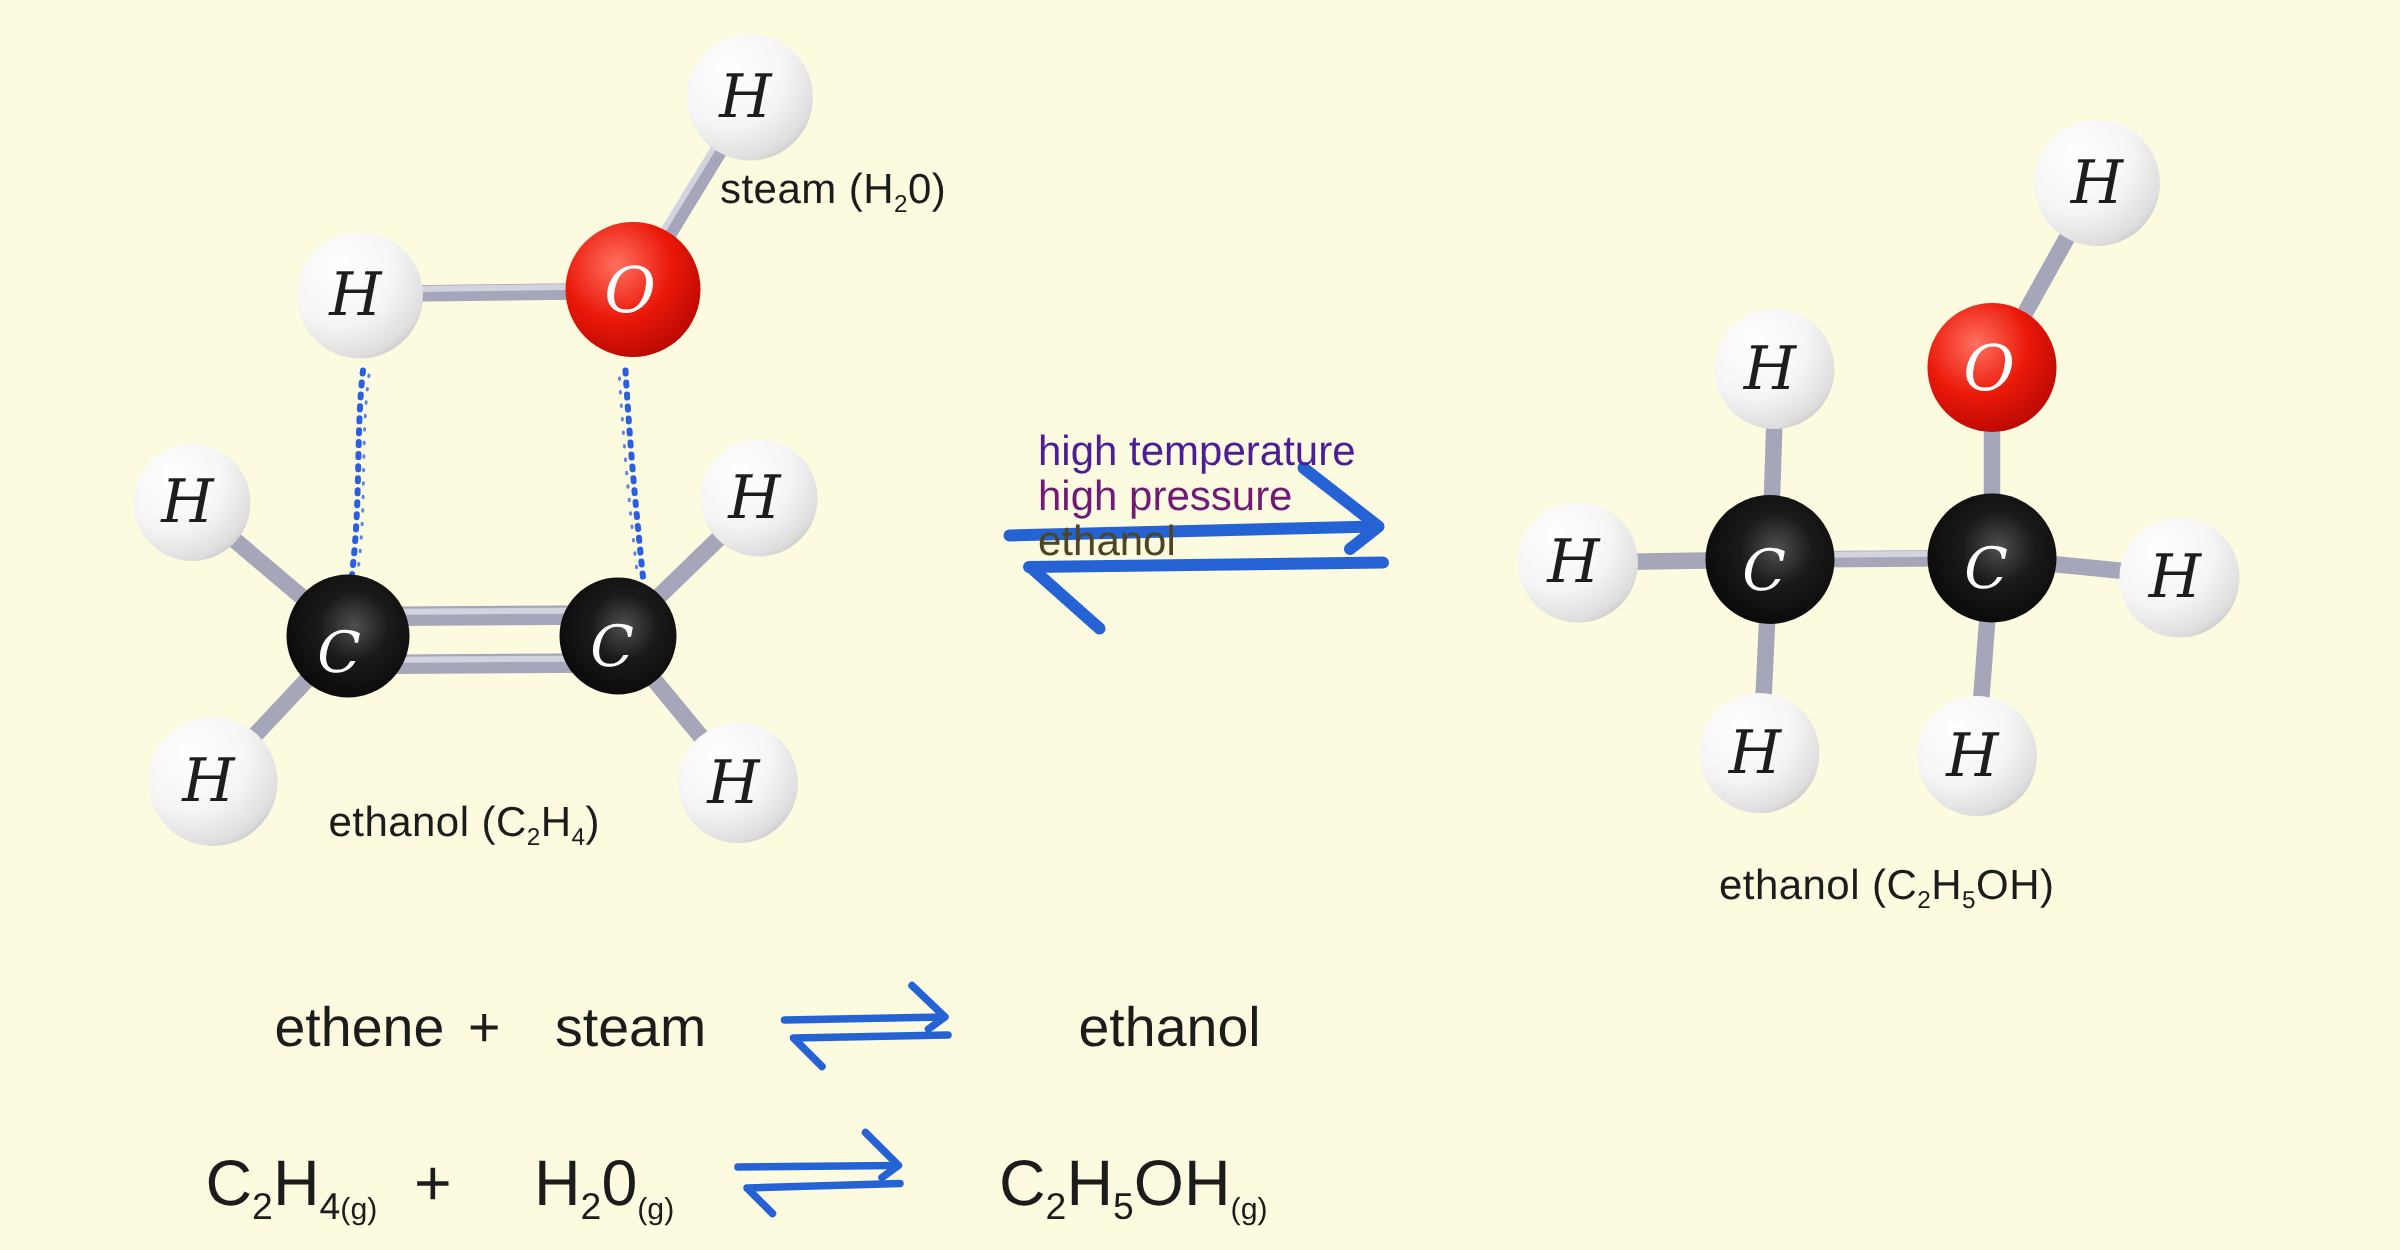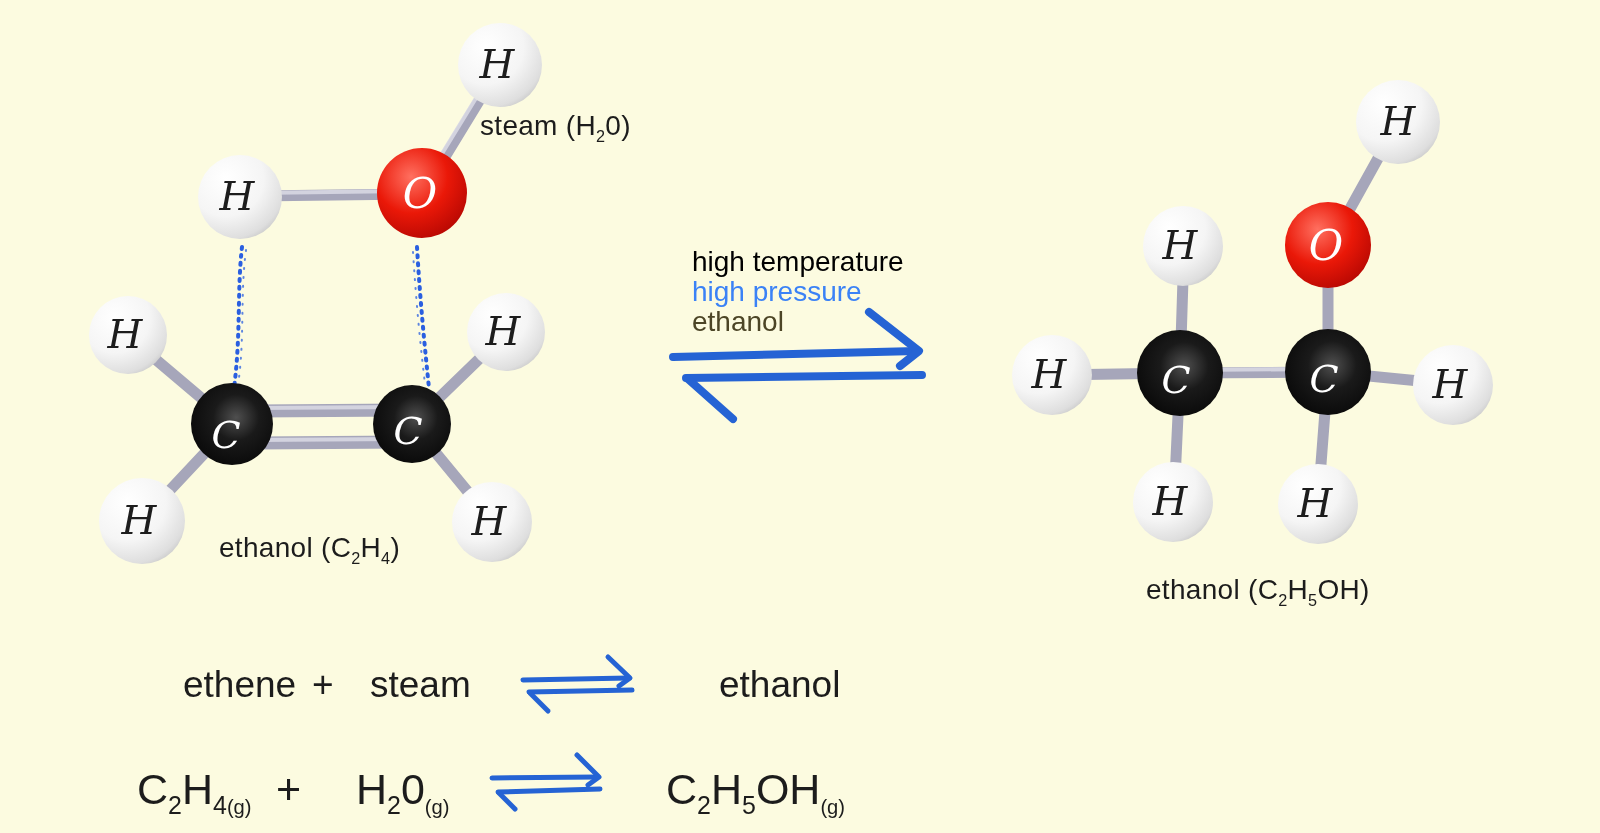--- a/index.html
+++ b/index.html
@@ -9,22 +9,22 @@
     font-family:"Liberation Sans", sans-serif;
     color:#1c1c1c;
   }
   .label { position:absolute; font-size:28px; white-space:nowrap; letter-spacing:0.3px; }
   .label sub, .eq sub { font-size:0.58em; line-height:0; }
   .eq { position:absolute; font-size:37px; white-space:nowrap;margin-left:44px; }
   .feq { position:absolute; font-size:43px; white-space:nowrap; }
   .feq sub { font-size:0.58em; line-height:0; }
   .feq sub.g { font-size:0.47em; }
   .cond { position:absolute; left:692px; top:247px; font-size:28px; line-height:30px; white-space:nowrap; }
-  .cond-red   { color:#000000; }
-  .cond-green { color:#3b82f6; }
+  .cond-red   { color:#4c1d95;margin-top:39px; }
+  .cond-green { color:#701a75; }
   .cond-brown { color:#4c4526; }
   svg.mol { position:absolute; left:0; top:0; }
   .bond   { stroke:#a6a6ba; stroke-width:11; stroke-linecap:round; }
   .bondhi { stroke:#d8d8e4; stroke-width:4;  stroke-linecap:round; opacity:.9; }
   .dotted { stroke:#2a5fe0; stroke-width:4; fill:none; stroke-linecap:round; stroke-dasharray:2 6; }
   .dotted2{ stroke:#2a5fe0; stroke-width:2; fill:none; stroke-linecap:round; stroke-dasharray:1 8; opacity:.75; }
   .arrow  { stroke:#2563d4; fill:none; stroke-linecap:round; stroke-linejoin:round; }
   .arrow.big   { stroke-width:8; }
   .arrow.small { stroke-width:5; }
   .atomH { font:italic 40px "DejaVu Serif", serif; fill:#1d1d1d; text-anchor:middle; }

